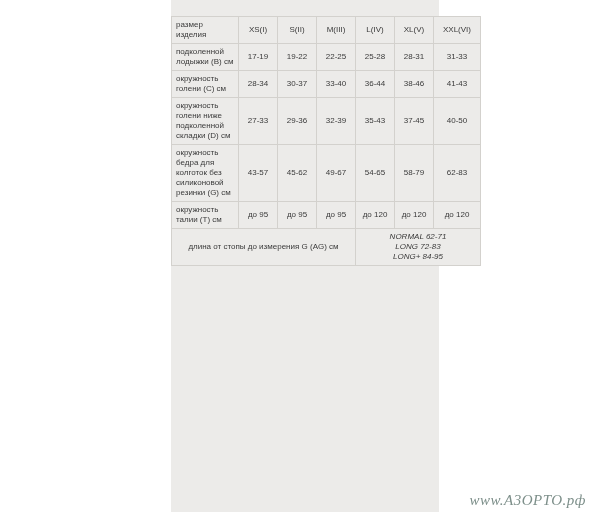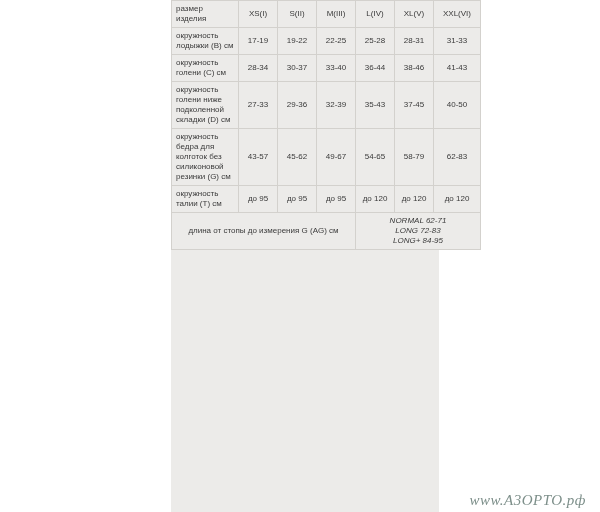--- a/index.html
+++ b/index.html
@@ -19,21 +19,21 @@
     position: absolute;
     left: 171px;
     top: 0px;
     width: 268px;
     height: 512px;
     background: #ecebe9;
   }
   table.size-table {
     position: absolute;
     left: 171px;
-    top: 0;
+    top: 16px;
     border-collapse: collapse;
     width: 268px;
     table-layout: fixed;
     background: #ecebe9;
     border-radius: 21px;
   }
   table.size-table td,
   table.size-table th {
     border: 1px solid #d3d1cd;
     font-size: 8px;
@@ -104,21 +104,21 @@
       <td class="col-size head-size">XS(I)</td>
       <td class="col-size head-size">S(II)</td>
       <td class="col-size head-size">M(III)</td>
       <td class="col-size head-size">L(IV)</td>
       <td class="col-size head-size">XL(V)</td>
       <td class="col-xxl head-size">XXL(VI)</td>
     </tr>
   </thead>
   <tbody>
     <tr>
-      <td class="col-label row-label">окружность лодыжки (B) см</td>
+      <td class="col-label row-label">подколенной лодыжки (B) см</td>
       <td class="col-size val">17-19</td>
       <td class="col-size val">19-22</td>
       <td class="col-size val">22-25</td>
       <td class="col-size val">25-28</td>
       <td class="col-size val">28-31</td>
       <td class="col-xxl val">31-33</td>
     </tr>
     <tr>
       <td class="col-label row-label">окружность голени (C) см</td>
       <td class="col-size val">28-34</td>

